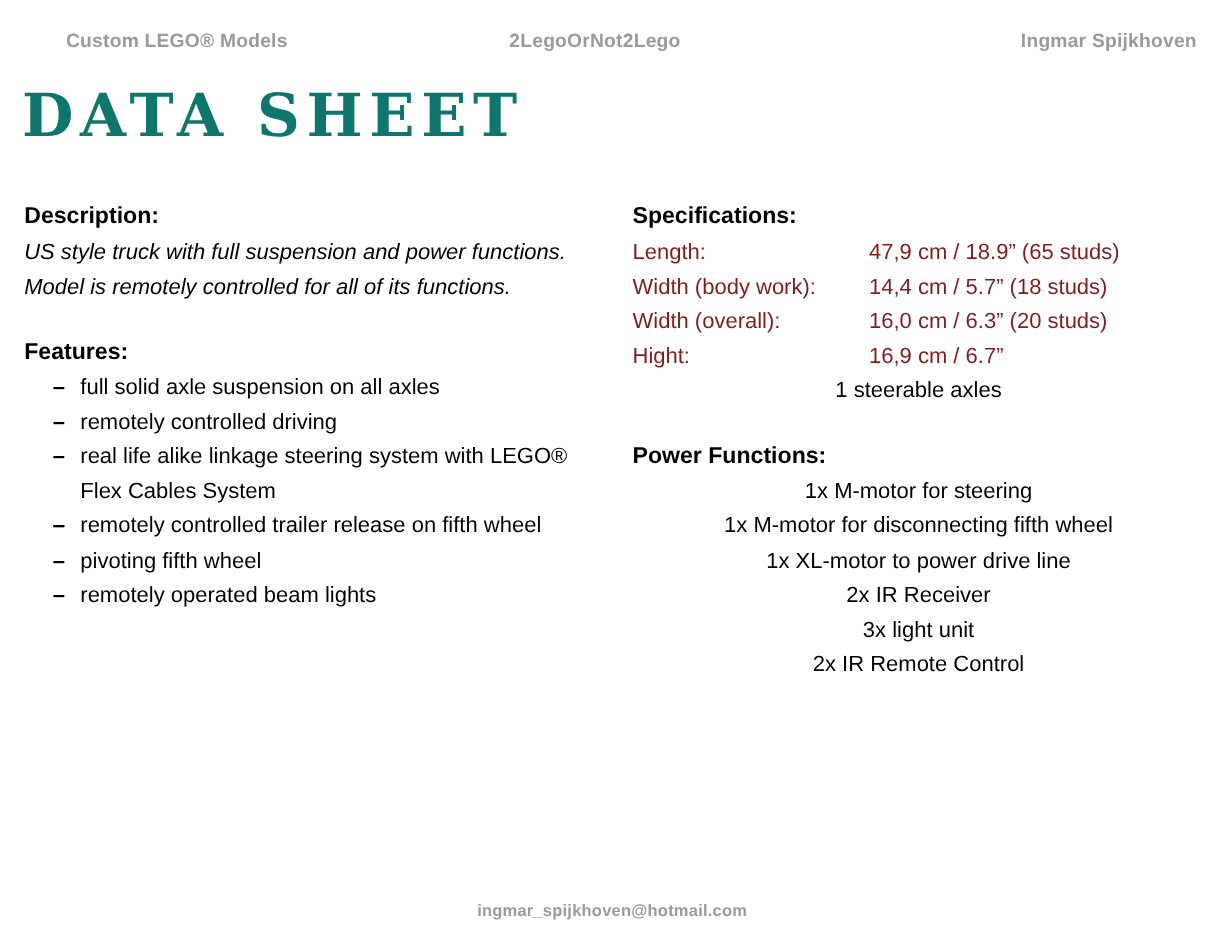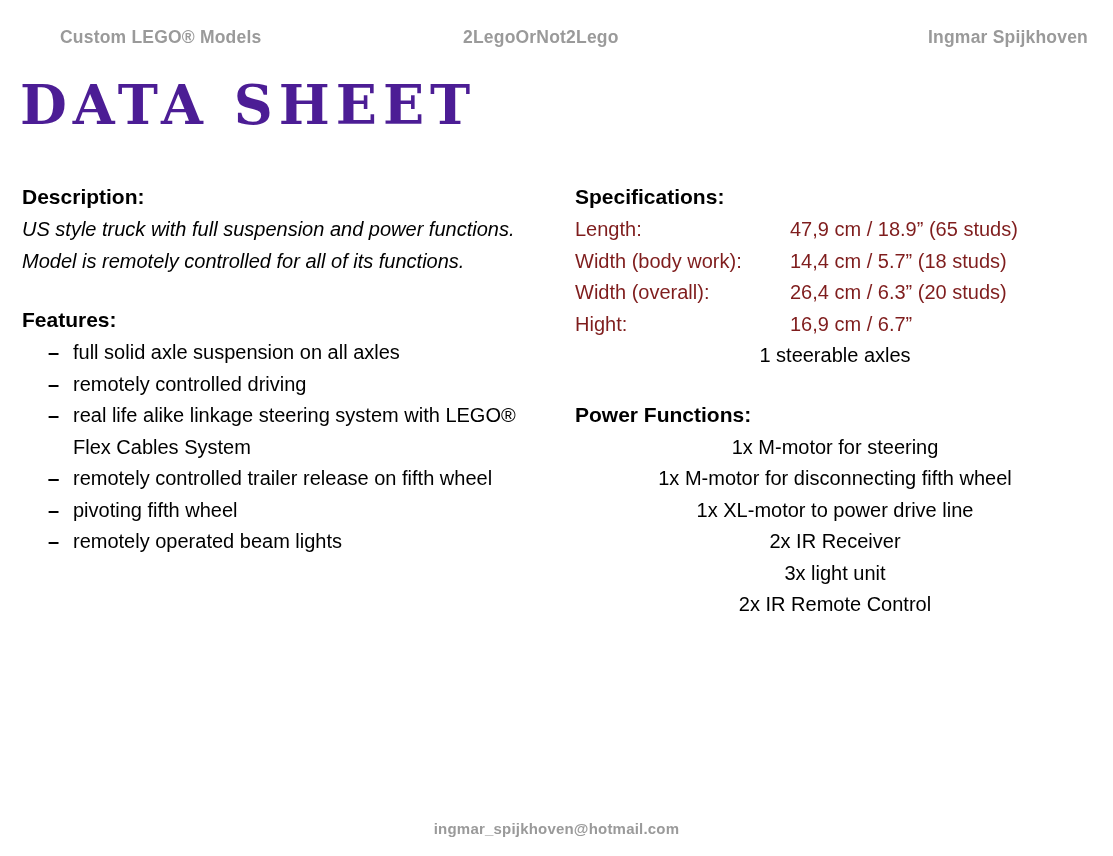--- a/index.html
+++ b/index.html
@@ -41,21 +41,21 @@
   
   .page-title {
     position: absolute;
     top: 75px;
     left: 20px;
     font-family: "DejaVu Serif", serif;
     font-weight: bold;
     font-size: 54px;
     line-height: 60px;
     letter-spacing: 6px;
-    color: #4c1d95;
+    color: #0f766e;
     white-space: pre;
   }
 
   
   .col {
     position: absolute;
     top: 182px;
   }
   .col-left  { left: 22px;  width: 520px; }
   .col-right { left: 575px; width: 520px; }
@@ -207,21 +207,21 @@
         <tr>
           <td class="spec-label">Length:</td>
           <td class="spec-value">47,9 cm / 18.9” (65 studs)</td>
         </tr>
         <tr>
           <td class="spec-label">Width (body work):</td>
           <td class="spec-value">14,4 cm / 5.7” (18 studs)</td>
         </tr>
         <tr>
           <td class="spec-label">Width (overall):</td>
-          <td class="spec-value">26,4 cm / 6.3” (20 studs)</td>
+          <td class="spec-value">16,0 cm / 6.3” (20 studs)</td>
         </tr>
         <tr>
           <td class="spec-label">Hight:</td>
           <td class="spec-value">16,9 cm / 6.7”</td>
         </tr>
       </tbody>
     </table>
     <ul class="plain-list">
       <li>1 steerable axles</li>
     </ul>

